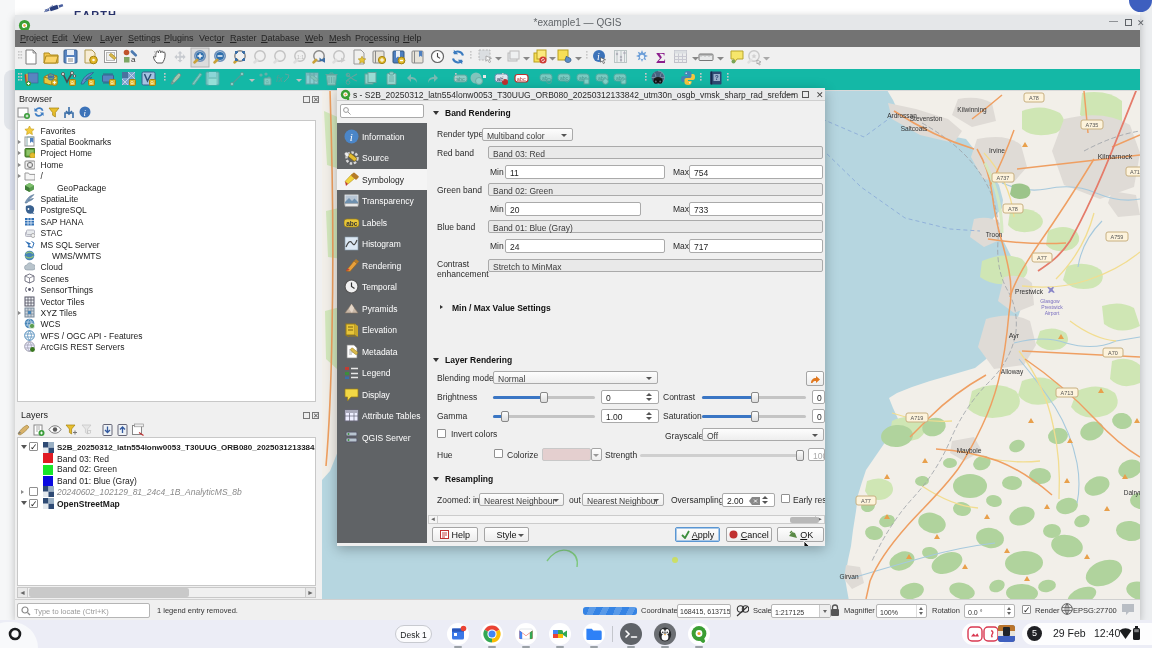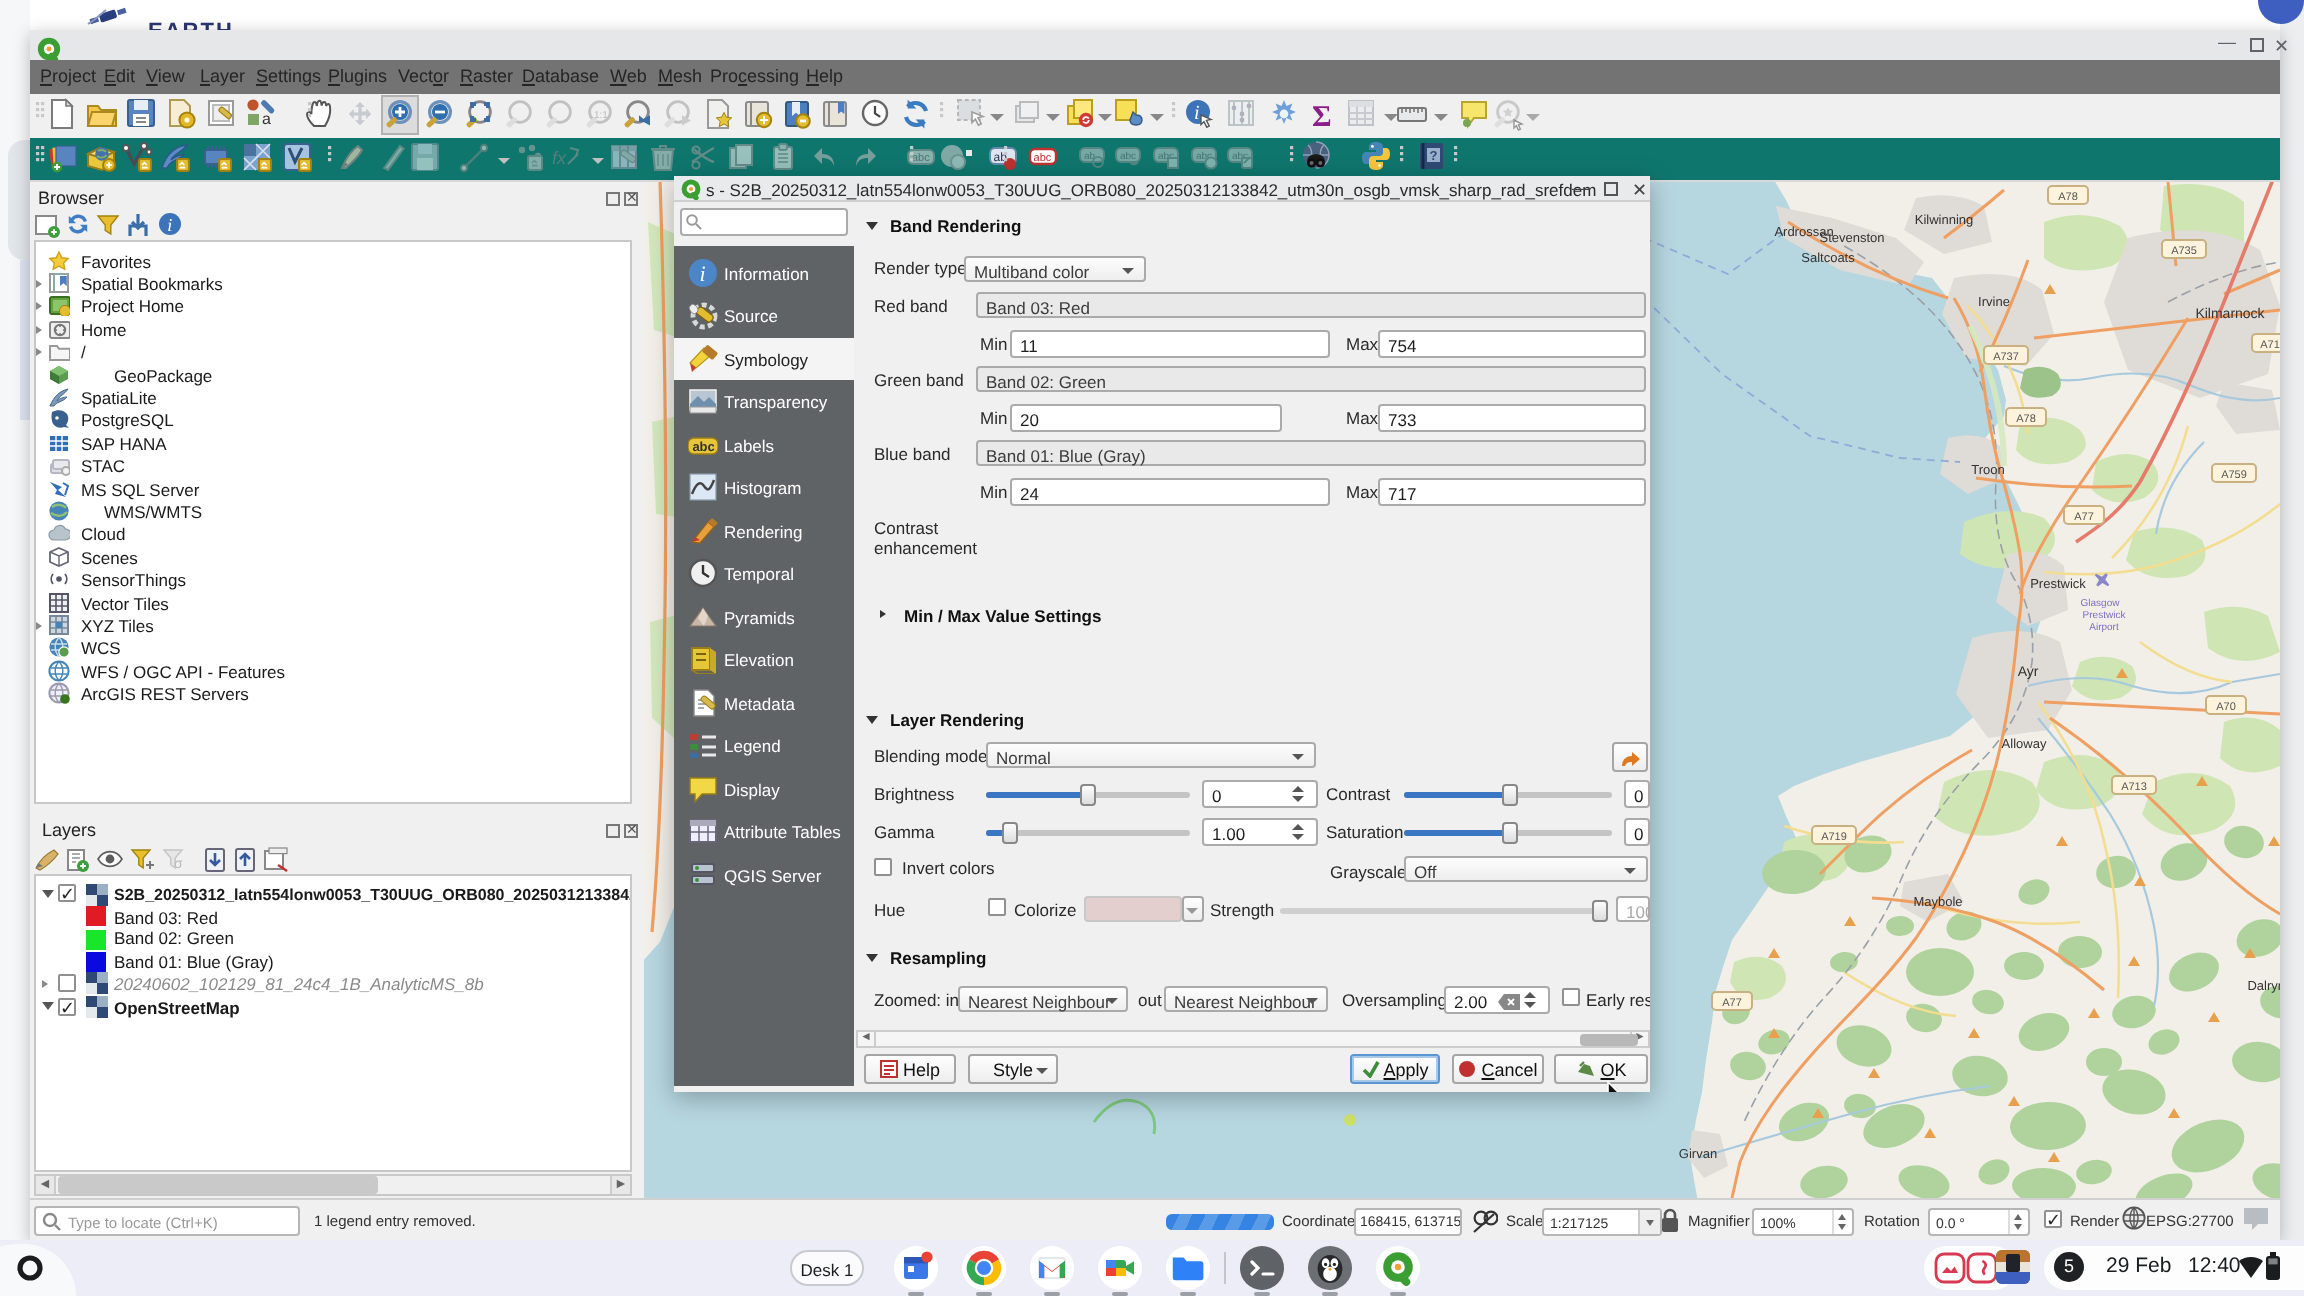--- a/index.html
+++ b/index.html
@@ -23,21 +23,21 @@
 #menubar u { text-decoration-thickness:1px; text-underline-offset:1px; }
 #qlogo { left:3px; top:3px; width:13px; height:13px; }
 #qlogo svg { width:100%; height:100%; }
 .pt { position:absolute; font-size:9px; color:#3a3a3a; }
 .tick { position:absolute; width:9px; height:9px; background:#fff; border:1px solid #909090; font-size:9px; line-height:8px; color:#222; text-align:center; border-radius:1px; }
 .swatch { position:absolute; width:10px; height:10px; }
 .exp { position:absolute; width:0; height:0; }
 .exp.r { border-left:3.5px solid #8a8a8a; border-top:2.8px solid transparent; border-bottom:2.8px solid transparent; }
 .exp.d { border-top:4px solid #555; border-left:3px solid transparent; border-right:3px solid transparent; }
 #toolbar1 { left:0; top:32px; width:1125px; height:22px; background:#f0f0f0; }
-#toolbar2 { left:0; top:54px; width:1125px; height:22px; background:#0f766e; border-bottom:1px solid #d9d9d9; }
+#toolbar2 { left:0; top:54px; width:1125px; height:22px; background:#14b8a6; border-bottom:1px solid #d9d9d9; }
 
 
 #docks { left:0; top:76px; width:305px; height:508px; background:#f0f0f0; }
 .tree { background:#fff; border:1px solid #c8c8c8; overflow:hidden; }
 .trow { position:absolute; font-size:8.5px; color:#1a1a1a; white-space:nowrap; }
 
 
 #statusbar { left:0; top:584px; width:1125px; height:21px; background:#f0f0f0; border-top:1px solid #d0d0d0; font-size:7.5px; color:#333; }
 
 
@@ -80,20 +80,21 @@
   </div>
   <div class="abs" id="bg-left">
       <div style="position:absolute;left:4px;top:70px;width:11px;height:60px;background:#e2e5ea;border-radius:8px 0 0 8px"></div>
       <div style="position:absolute;left:10px;top:130px;width:5px;height:80px;background:#dfe4f2"></div>
     </div>
   <div class="abs" id="bg-right"></div>
   <div class="abs" id="avatar"></div>
 
   <div class="abs" id="win">
     <div class="abs" id="titlebar">
+      <div class="abs" id="titletext">*example1 — QGIS</div>
       <span class="abs" style="left:1094px;top:1px;color:#5f6368;font-size:9px">—</span>
       <div class="abs" style="left:1110px;top:4px;width:7px;height:7px;border:1px solid #5f6368"></div>
       <span class="abs" style="left:1122px;top:3px;color:#5f6368;font-size:9px">✕</span>
     </div>
     <div class="abs" id="qlogo"><svg viewBox="0.5 0.5 21 21">
           <circle cx="11" cy="11" r="9" fill="#3b9e33"></circle>
           <circle cx="11" cy="11" r="4.2" fill="#fff"></circle>
           <circle cx="11" cy="11" r="2" fill="#f0a030"></circle>
           <rect x="13" y="13" width="9" height="5" rx="2.5" fill="#3b9e33" transform="rotate(45 13 13)"></rect>
         </svg></div>
@@ -1168,20 +1169,21 @@
       <div class="dlbl" style="left:336px;top:116px">Max</div>
       <div class="input" style="left:352px;top:114px;width:134px">733</div>
       <div class="dlbl" style="left:100px;top:134px">Blue band</div>
       <div class="combo flat" style="left:151px;top:132px;width:335px">Band 01: Blue (Gray)</div>
       <div class="dlbl" style="left:153px;top:153px">Min</div>
       <div class="input" style="left:168px;top:151px;width:160px">24</div>
       <div class="dlbl" style="left:336px;top:153px">Max</div>
       <div class="input" style="left:352px;top:151px;width:134px">717</div>
       <div class="dlbl" style="left:100px;top:171px">Contrast</div>
       <div class="dlbl" style="left:100px;top:181px">enhancement</div>
+      <div class="combo flat" style="left:151px;top:171px;width:335px">Stretch to MinMax</div>
       <div class="exp r" style="left:103px;top:217px;border-left-color:#333"></div>
       <div class="hdr" style="left:115px;top:215px">Min / Max Value Settings</div>
       <div class="exp d" style="left:96px;top:270px;border-top-color:#333"></div>
       <div class="hdr" style="left:108px;top:267px">Layer Rendering</div>
       <div class="dlbl" style="left:100px;top:285px">Blending mode</div>
       <div class="combo" style="left:156px;top:283px;width:165px">Normal<div class="carr" style="right:5px;top:5px"></div></div>
       <div class="btn" style="left:469px;top:283px;width:18px"><svg width="12" height="10" style="margin-top:1px">
             <path d="M2 8c0-3 2-5 5-5V1l4 3.5L7 8V6c-2 0-3 .5-3.5 2z" fill="#e07820"></path>
           </svg></div>
       <div class="dlbl" style="left:100px;top:304px">Brightness</div>

